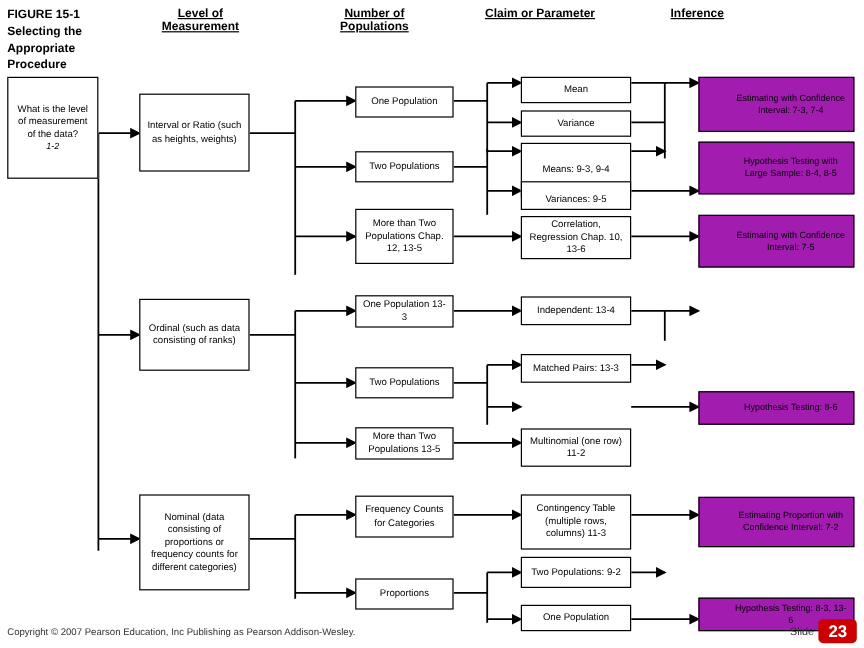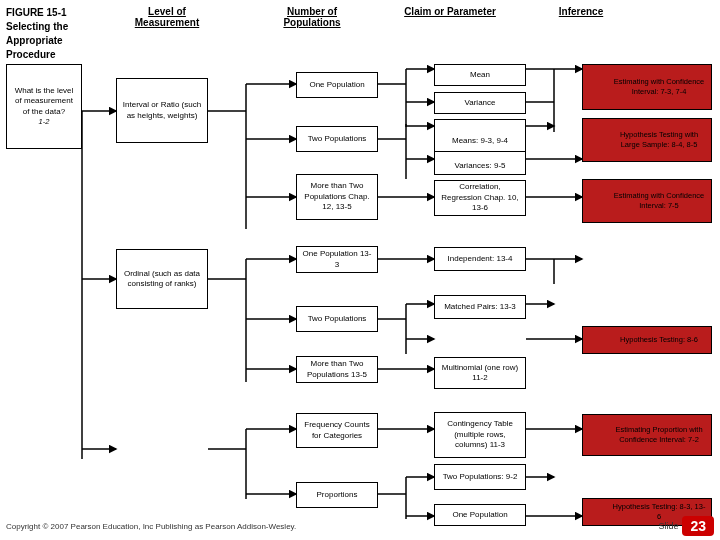--- a/index.html
+++ b/index.html
@@ -35,21 +35,21 @@
       padding: 3px 4px;
       text-align: center;
       font-size: 8px;
       background: #fff;
       line-height: 1.3;
       display: flex;
       align-items: center;
       justify-content: center;
     }
 
-    .abs-box.yellow { background: #b91c1c; padding-left: 28px; }
+    .abs-box.yellow { background: #a21caf; padding-left: 28px; }
 
     .footer {
       position: absolute;
       bottom: 4px;
       left: 6px;
       right: 6px;
       display: flex;
       justify-content: space-between;
       align-items: center;
       font-size: 8px;
@@ -195,20 +195,23 @@
     </div>
 
     <div class="abs-box" style="left:110px; top:185px; width:92px; height:60px; font-size:8px;">
       <span>Ordinal (such as data consisting of  ranks)</span>
     </div>
 
     <div class="abs-box" style="left:110px; top:14px; width:92px; height:65px; font-size:8px;">
       <span>Interval or Ratio (such as heights, weights)</span>
     </div>
 
+    <div class="abs-box" style="left:110px; top:348px; width:92px; height:80px; font-size:8px;">
+      <span>Nominal (data consisting of proportions or frequency counts for different categories)</span>
+    </div>
 
     <div class="abs-box" style="left:290px; top:8px; width:82px; height:26px;">
       <span>One Population</span>
     </div>
     <div class="abs-box" style="left:290px; top:62px; width:82px; height:26px;">
       <span>Two Populations</span>
     </div>
     <div class="abs-box" style="left:290px; top:110px; width:82px; height:46px;">
       <span>More than Two Populations Chap. 12, 13-5</span>
     </div>

